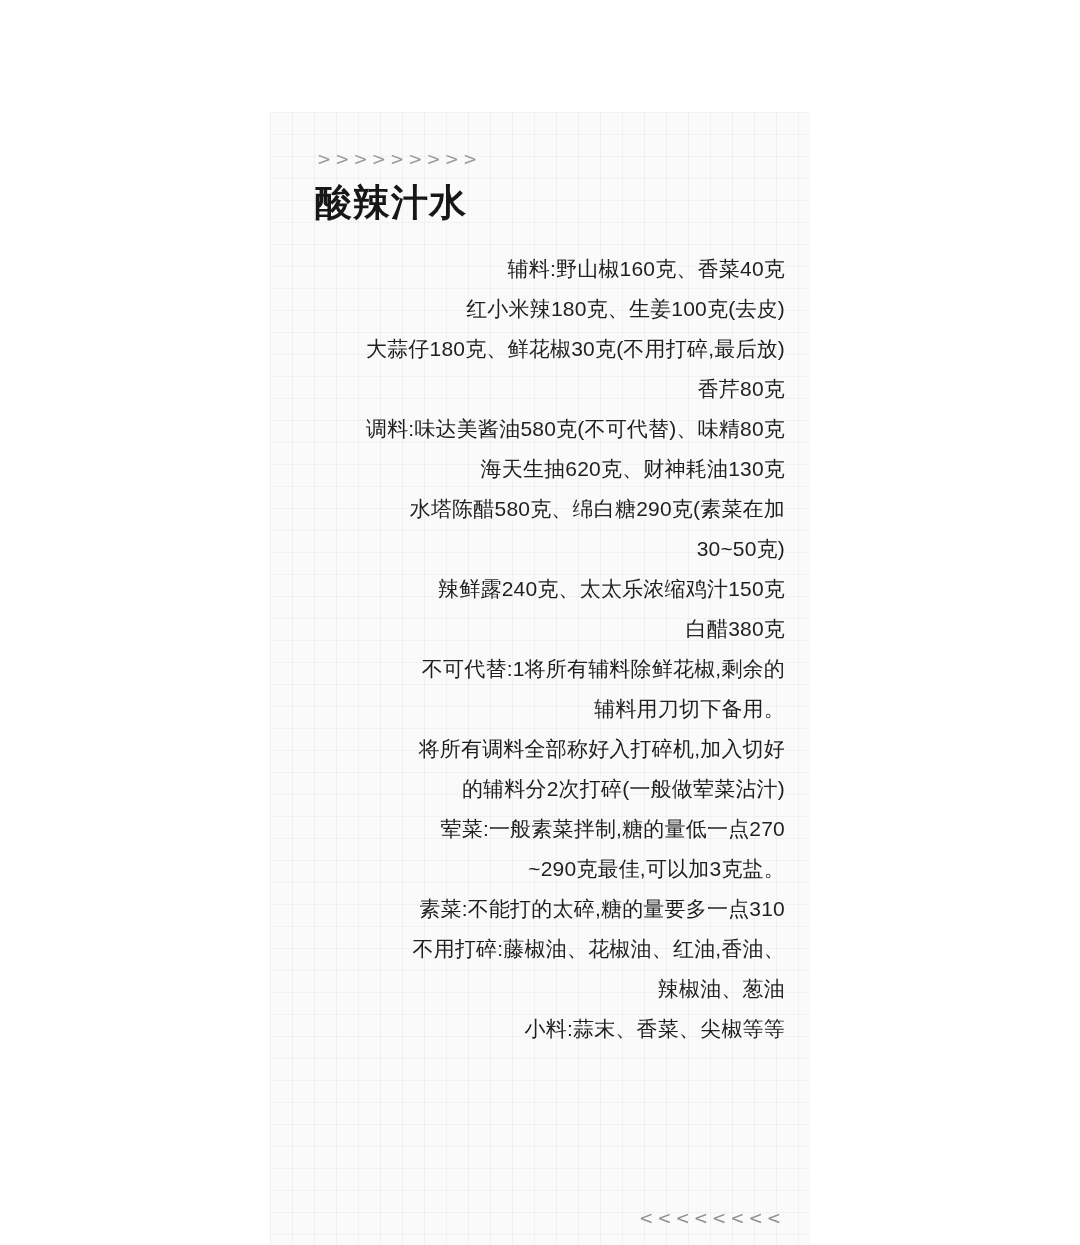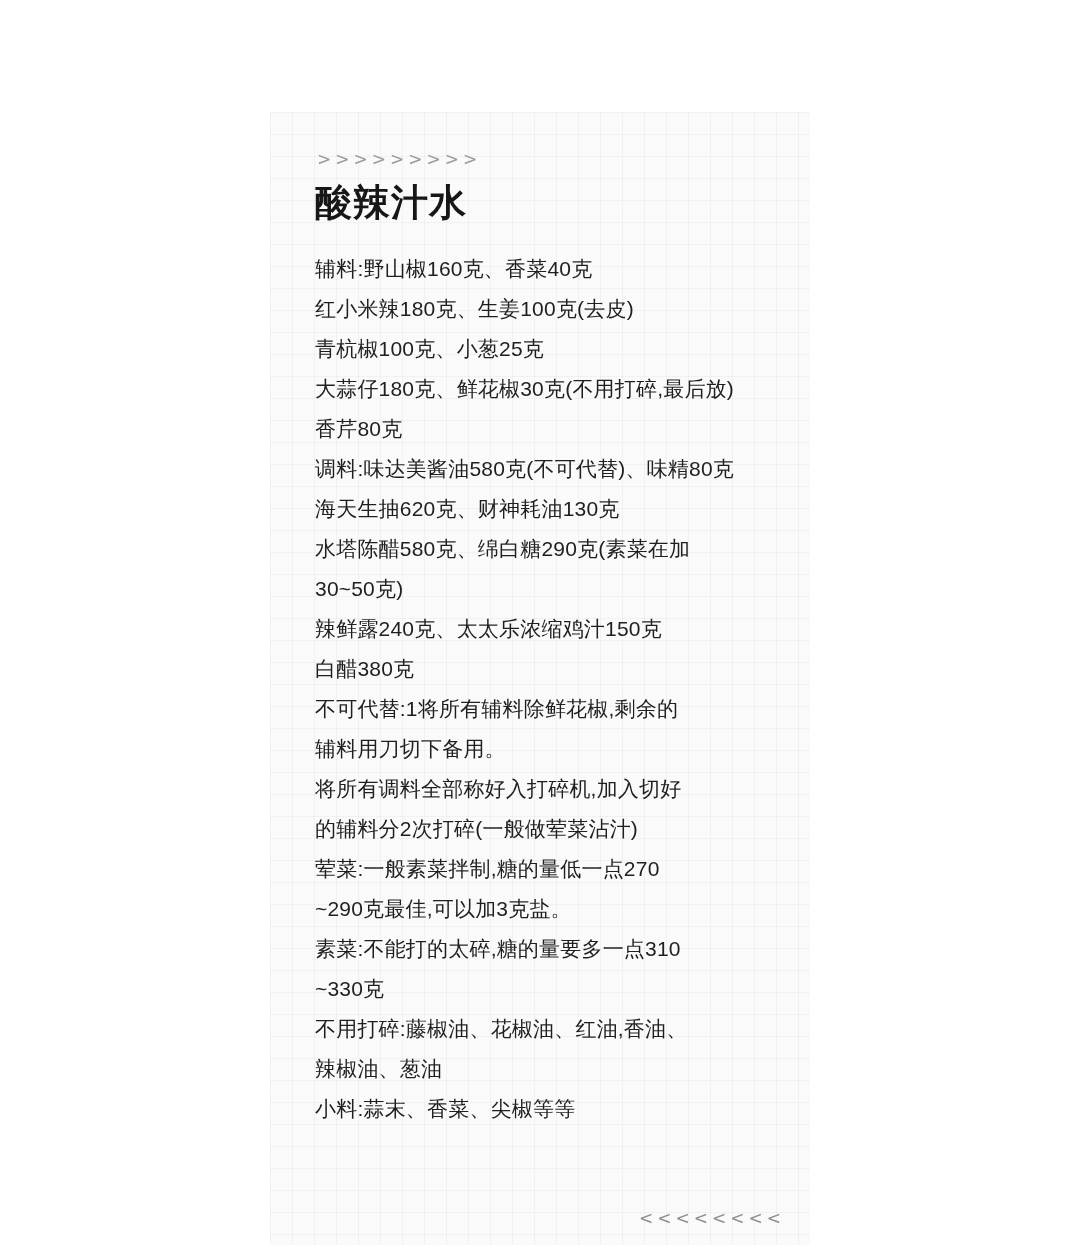--- a/index.html
+++ b/index.html
@@ -55,20 +55,21 @@
     line-height: 1.1;
   }
   .lines {
     font-size: 21px;
     color: #1f1f1f;
     line-height: 40px;
     letter-spacing: 0.2px;
   }
   .line {
     white-space: pre-wrap;
+    text-align: right;
   }
   .footer-deco {
     position: absolute;
     left: 625px;
     top: 1208px;
     width: 160px;
     text-align: right;
     font-size: 17px;
     letter-spacing: 4px;
     color: #8f8f8f;
@@ -81,37 +82,35 @@
 
 <div class="page">
   <div class="card"></div>
 
   <div class="content">
     <div class="deco">&gt;&gt;&gt;&gt;&gt;&gt;&gt;&gt;&gt;</div>
     <h1 class="title">酸辣汁水</h1>
     <div class="lines">
       <div class="line">辅料:野山椒160克、香菜40克</div>
       <div class="line">红小米辣180克、生姜100克(去皮)</div>
-      <div class="line">青杭椒100克、小葱25克</div>
       <div class="line">大蒜仔180克、鲜花椒30克(不用打碎,最后放)</div>
       <div class="line">香芹80克</div>
       <div class="line">调料:味达美酱油580克(不可代替)、味精80克</div>
       <div class="line">海天生抽620克、财神耗油130克</div>
       <div class="line">水塔陈醋580克、绵白糖290克(素菜在加</div>
       <div class="line">30~50克)</div>
       <div class="line">辣鲜露240克、太太乐浓缩鸡汁150克</div>
       <div class="line">白醋380克</div>
       <div class="line">不可代替:1将所有辅料除鲜花椒,剩余的</div>
       <div class="line">辅料用刀切下备用。</div>
       <div class="line">将所有调料全部称好入打碎机,加入切好</div>
       <div class="line">的辅料分2次打碎(一般做荤菜沾汁)</div>
       <div class="line">荤菜:一般素菜拌制,糖的量低一点270</div>
       <div class="line">~290克最佳,可以加3克盐。</div>
       <div class="line">素菜:不能打的太碎,糖的量要多一点310</div>
-      <div class="line">~330克</div>
       <div class="line">不用打碎:藤椒油、花椒油、红油,香油、</div>
       <div class="line">辣椒油、葱油</div>
       <div class="line">小料:蒜末、香菜、尖椒等等</div>
     </div>
   </div>
 
   <div class="footer-deco">&lt;&lt;&lt;&lt;&lt;&lt;&lt;&lt;</div>
 </div>
 
 </body></html>

